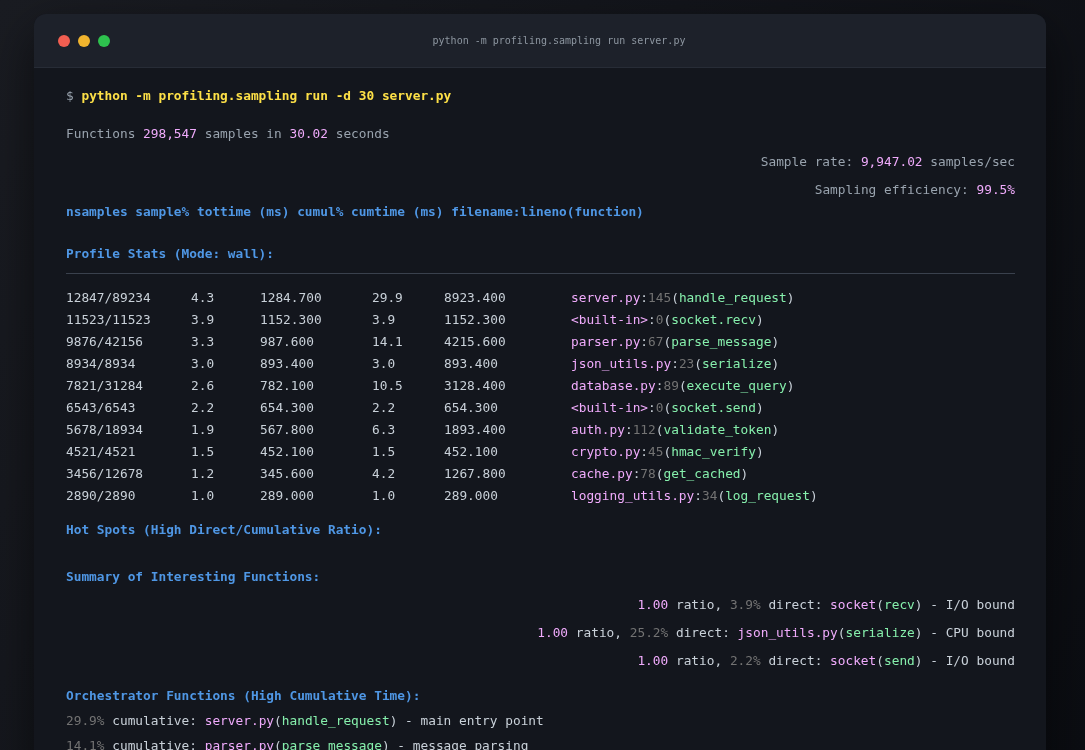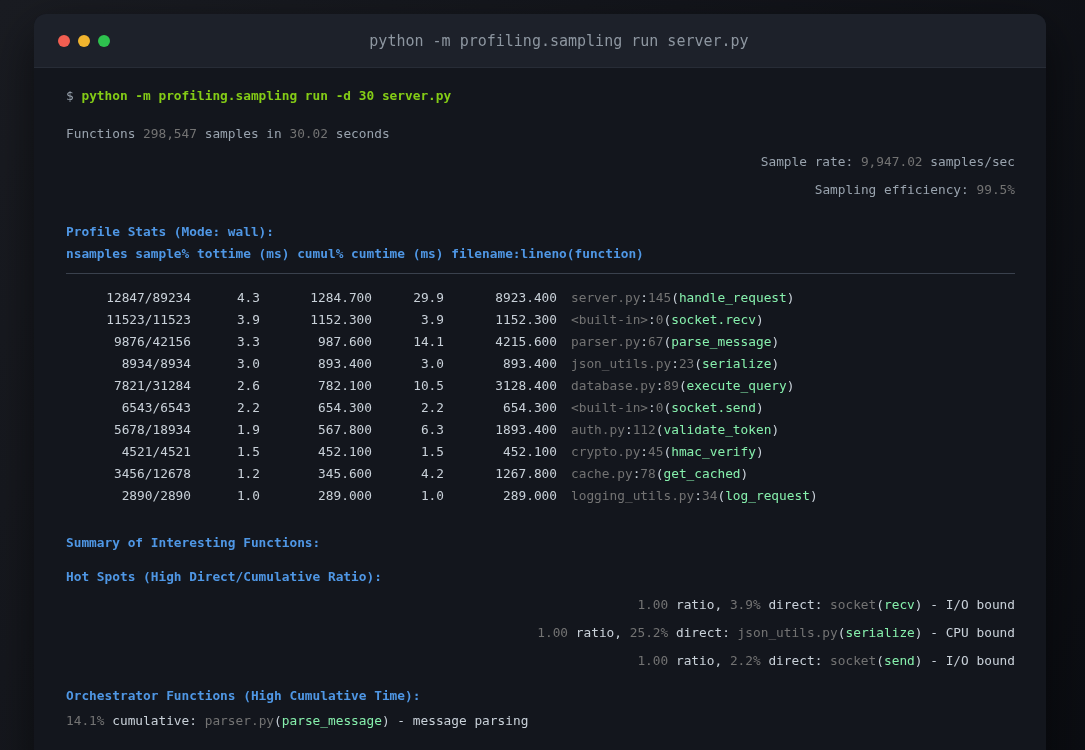--- a/index.html
+++ b/index.html
@@ -27,56 +27,56 @@
   }
   .lights { display: flex; gap: 8px; align-items: center; }
   .light { width: 12px; height: 12px; border-radius: 50%; border: none; padding: 0; cursor: pointer; }
   .light.red    { background: #f15e51; }
   .light.yellow { background: #f0b42e; }
   .light.green  { background: #2ec24e; }
   .title {
     flex: 1;
     text-align: center;
     color: #8d96a0;
-    font-size: 15px;
+    font-size: 10px;
     padding-right: 14px;
     white-space: pre;
   }
   .content {
     padding: 17px 31px 0 32px;
     font-size: 12.8px;
     line-height: 22px;
   }
   .line { white-space: pre; }
   
   .muted  { color: #99a3ae; }
   .bright { color: #c9d1d9; }
-  .green  { color: #737373; }
-  .green-b{ color: #84cc16; font-weight: 700; }
+  .green  { color: #f0abfc; }
+  .green-b{ color: #fde047; font-weight: 700; }
   .blue-h { color: #4f97e5; font-weight: 700; }
   .blue   { color: #86efac; }
   .orange { color: #737373; }
   .num    { color: #c9d1d9; }
   
   .m16 { margin-top: 16px; }
   .m6  { margin-top: 6px; text-align: right; }
   .m20 { margin-top: 20px; }
   .m25 { margin-top: 25px; }
   .m12 { margin-top: 12px; }
   .m3  { margin-top: 3px; }
   .m19 { margin-top: 13px; }
   .rule {
     height: 1px;
     background: #3a414d;
     margin-top: 8px;
     margin-bottom: 13px;
   }
   
   .trow { white-space: pre; line-height: 22px; }
-  .c { display: inline-block; text-align: right; }
+  .c { display: inline-block; }
   .c1 { width: 125px; }
   .c2 { width: 69px; }
   .c3 { width: 112px; }
   .c4 { width: 72px; }
   .c5 { width: 113px; }
   .fn { margin-left: 14px; }
 </style>
 </head>
 <body>
 
@@ -93,22 +93,22 @@
   <div class="content">
 
     <div class="line"><span class="muted">$ </span><span class="green-b">python -m profiling.sampling run -d 30 server.py</span></div>
 
     <div class="line m16"><span class="muted">Functions </span><span class="green">298,547</span><span class="muted"> samples in </span><span class="green">30.02</span><span class="muted"> seconds</span></div>
 
     <div class="line m6"><span class="muted">Sample rate: </span><span class="green">9,947.02</span><span class="muted"> samples/sec</span></div>
 
     <div class="line m6"><span class="muted">Sampling efficiency: </span><span class="green">99.5%</span></div>
 
+    <div class="line blue-h">nsamples sample% tottime (ms) cumul% cumtime (ms) filename:lineno(function)</div>
     <div class="line m20 blue-h">Profile Stats (Mode: wall):</div>
-    <div class="line blue-h">nsamples sample% tottime (ms) cumul% cumtime (ms) filename:lineno(function)</div>
 
     <div class="rule"></div>
 
     <div>
 
         <div class="trow"><span class="c c1 num">12847/89234</span><span class="c c2 num">4.3</span><span class="c c3 num">1284.700</span><span class="c c4 num">29.9</span><span class="c c5 num">8923.400</span><span class="fn"><span class="green">server.py</span><span class="bright">:</span><span class="orange">145</span><span class="bright">(</span><span class="blue">handle_request</span><span class="bright">)</span></span></div>
 
         <div class="trow"><span class="c c1 num">11523/11523</span><span class="c c2 num">3.9</span><span class="c c3 num">1152.300</span><span class="c c4 num">3.9</span><span class="c c5 num">1152.300</span><span class="fn"><span class="green">&lt;built-in&gt;</span><span class="bright">:</span><span class="orange">0</span><span class="bright">(</span><span class="blue">socket.recv</span><span class="bright">)</span></span></div>
 
         <div class="trow"><span class="c c1 num">9876/42156</span><span class="c c2 num">3.3</span><span class="c c3 num">987.600</span><span class="c c4 num">14.1</span><span class="c c5 num">4215.600</span><span class="fn"><span class="green">parser.py</span><span class="bright">:</span><span class="orange">67</span><span class="bright">(</span><span class="blue">parse_message</span><span class="bright">)</span></span></div>
@@ -121,35 +121,36 @@
 
         <div class="trow"><span class="c c1 num">5678/18934</span><span class="c c2 num">1.9</span><span class="c c3 num">567.800</span><span class="c c4 num">6.3</span><span class="c c5 num">1893.400</span><span class="fn"><span class="green">auth.py</span><span class="bright">:</span><span class="orange">112</span><span class="bright">(</span><span class="blue">validate_token</span><span class="bright">)</span></span></div>
 
         <div class="trow"><span class="c c1 num">4521/4521</span><span class="c c2 num">1.5</span><span class="c c3 num">452.100</span><span class="c c4 num">1.5</span><span class="c c5 num">452.100</span><span class="fn"><span class="green">crypto.py</span><span class="bright">:</span><span class="orange">45</span><span class="bright">(</span><span class="blue">hmac_verify</span><span class="bright">)</span></span></div>
 
         <div class="trow"><span class="c c1 num">3456/12678</span><span class="c c2 num">1.2</span><span class="c c3 num">345.600</span><span class="c c4 num">4.2</span><span class="c c5 num">1267.800</span><span class="fn"><span class="green">cache.py</span><span class="bright">:</span><span class="orange">78</span><span class="bright">(</span><span class="blue">get_cached</span><span class="bright">)</span></span></div>
 
         <div class="trow"><span class="c c1 num">2890/2890</span><span class="c c2 num">1.0</span><span class="c c3 num">289.000</span><span class="c c4 num">1.0</span><span class="c c5 num">289.000</span><span class="fn"><span class="green">logging_utils.py</span><span class="bright">:</span><span class="orange">34</span><span class="bright">(</span><span class="blue">log_request</span><span class="bright">)</span></span></div>
       </div>
 
+    <div class="line m12 blue-h">Hot Spots (High Direct/Cumulative Ratio):</div>
+
     <div class="line m25 blue-h">Summary of Interesting Functions:</div>
-
-    <div class="line m12 blue-h">Hot Spots (High Direct/Cumulative Ratio):</div>
 
     <div>
 
         <div class="line m6 hs-item"><span class="green">1.00</span><span class="bright"> ratio, </span><span class="orange">3.9%</span><span class="bright"> direct: </span><span class="green">socket</span><span class="bright">(</span><span class="blue">recv</span><span class="bright">)</span><span class="bright"> - I/O bound</span></div>
 
         <div class="line m6 hs-item"><span class="green">1.00</span><span class="bright"> ratio, </span><span class="orange">25.2%</span><span class="bright"> direct: </span><span class="green">json_utils.py</span><span class="bright">(</span><span class="blue">serialize</span><span class="bright">)</span><span class="bright"> - CPU bound</span></div>
 
         <div class="line m6 hs-item"><span class="green">1.00</span><span class="bright"> ratio, </span><span class="orange">2.2%</span><span class="bright"> direct: </span><span class="green">socket</span><span class="bright">(</span><span class="blue">send</span><span class="bright">)</span><span class="bright"> - I/O bound</span></div>
       </div>
 
     <div class="line m19 blue-h">Orchestrator Functions (High Cumulative Time):</div>
 
     <div>
 
+        <div class="line m3 orch-item"><span class="orange">29.9%</span><span class="bright"> cumulative: </span><span class="green">server.py</span><span class="bright">(</span><span class="blue">handle_request</span><span class="bright">)</span><span class="bright"> - main entry point</span></div>
 
         <div class="line m3 orch-item"><span class="orange">14.1%</span><span class="bright"> cumulative: </span><span class="green">parser.py</span><span class="bright">(</span><span class="blue">parse_message</span><span class="bright">)</span><span class="bright"> - message parsing</span></div>
       </div>
 
   </div>
 </div>
 
 </body></html>

